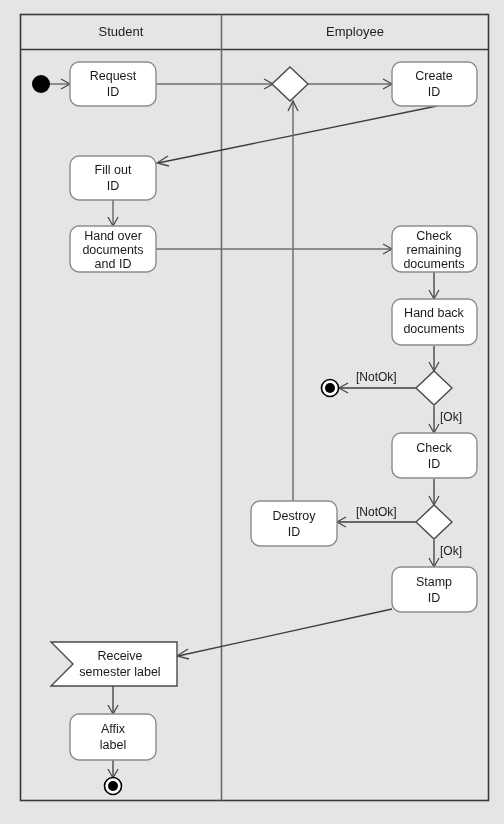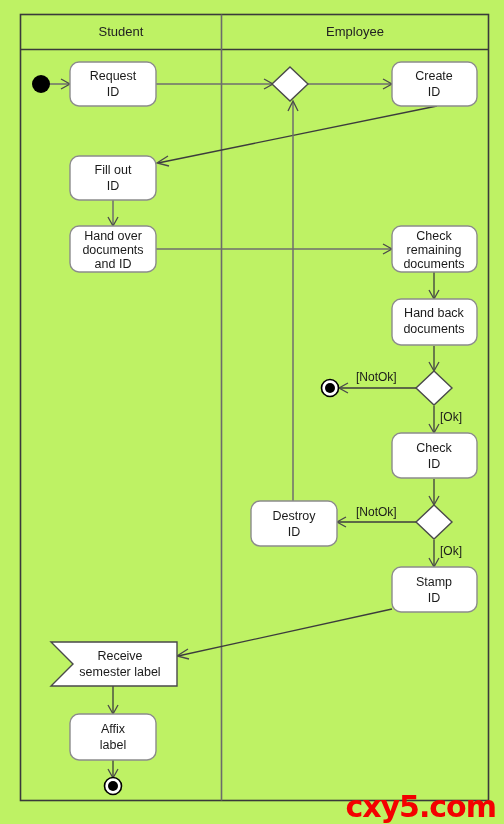--- a/index.html
+++ b/index.html
@@ -5,21 +5,21 @@
 <style>
   html, body {
     margin: 0;
     padding: 0;
     background: #ffffff;
   }
   #canvas {
     position: relative;
     width: 504px;
     height: 824px;
-    background: #bef264;
+    background: #e5e5e5;
     font-family: "Liberation Sans", sans-serif;
     overflow: hidden;
   }
   #diagram-svg {
     position: absolute;
     left: 0;
     top: 0;
     width: 504px;
     height: 824px;
   }
@@ -261,15 +261,14 @@
       <circle class="node-end-inner" cx="113" cy="786" r="5"></circle>
     </g>
 
     <text class="guard-label" x="356" y="381">[NotOk]</text>
     <text class="guard-label" x="440" y="421">[Ok]</text>
     <text class="guard-label" x="356" y="516">[NotOk]</text>
     <text class="guard-label" x="440" y="555">[Ok]</text>
 
   </svg>
 
-  <div id="watermark">cxy5.com</div>
 
 </div>
 
 </body></html>

